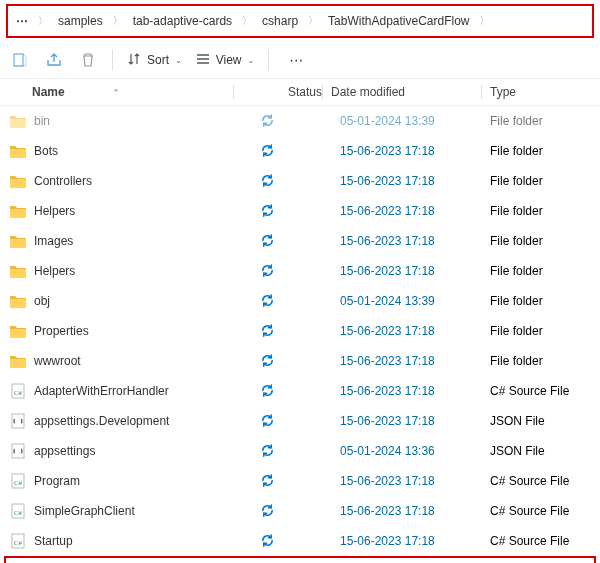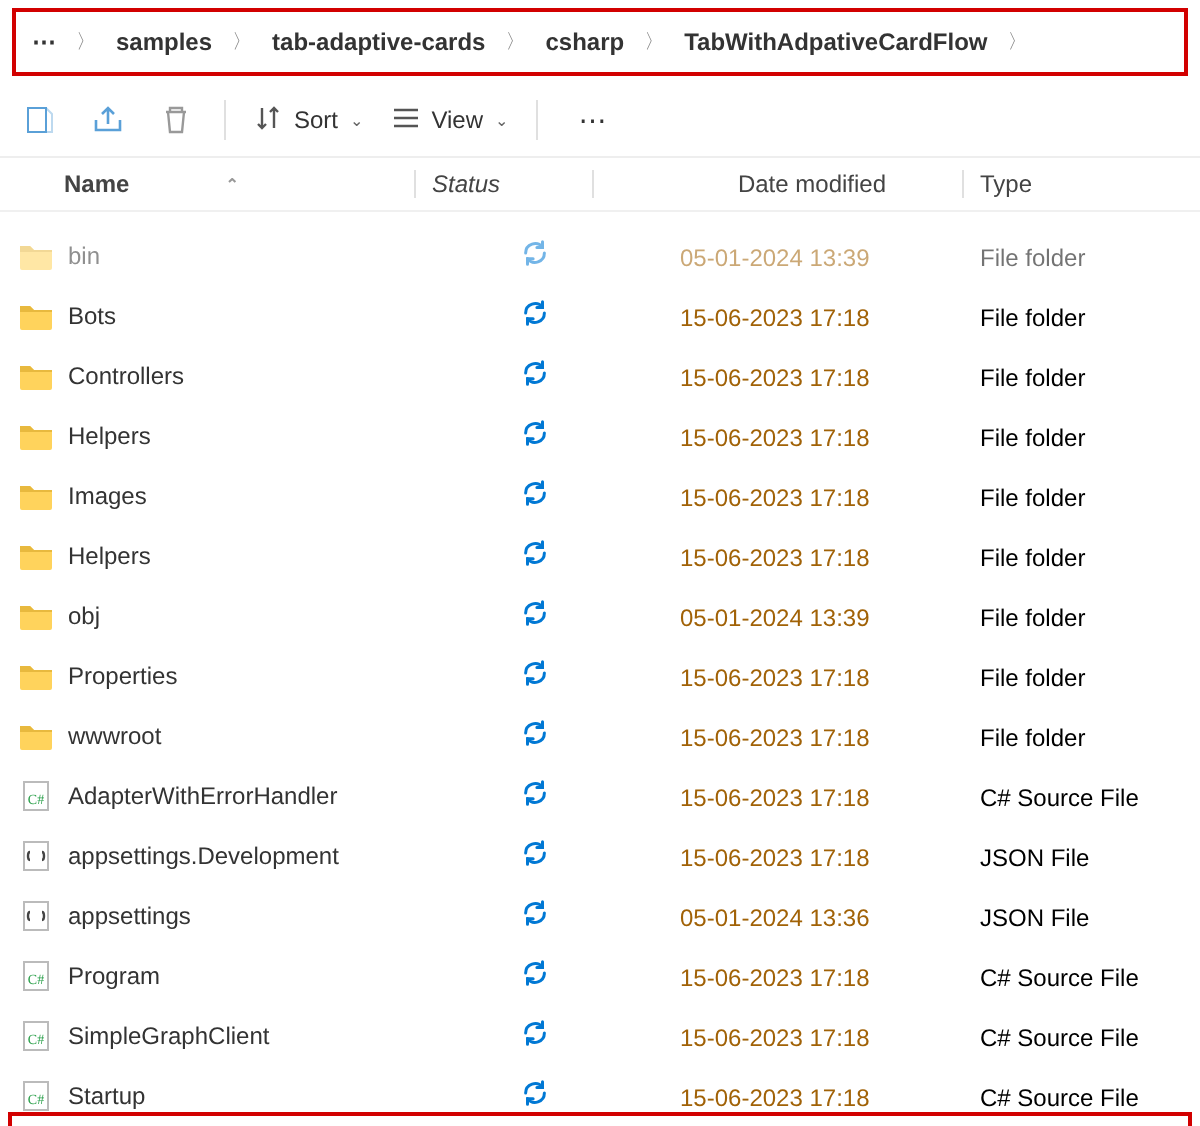--- a/index.html
+++ b/index.html
@@ -20,21 +20,21 @@
     margin: 4px 6px 0 6px;
     padding: 6px 4px;
   }
   .breadcrumb {
     display: flex;
     align-items: center;
     gap: 4px;
     font-size: 12px;
     color: #333;
   }
-  .bc-item { padding: 2px 4px; cursor: default; font-weight: bold; }
+  .bc-item { padding: 2px 4px; cursor: default; }
   .chev { color: #888; font-size: 10px; padding: 0 2px; }
   .dots { font-weight: bold; color: #333; padding: 0 4px; }
 
   
   .toolbar {
     display: flex;
     align-items: center;
     gap: 14px;
     padding: 8px 10px;
     border-bottom: 1px solid #eee;
@@ -53,45 +53,45 @@
   
   .list-header {
     display: flex;
     align-items: center;
     padding: 6px 0 6px 10px;
     font-size: 12px;
     color: #444;
     border-bottom: 1px solid #f0f0f0;
   }
   .col-name { flex: 1 1 auto; display:flex; align-items:center; gap:8px; padding-left:22px;font-weight:bold; }
-  .col-status { width: 80px; text-align: left; font-style: italic; }
-  .col-date { width: 150px; text-align: center; margin-left: 26px; }
+  .col-status { width: 80px; text-align: right; }
+  .col-date { width: 150px; text-align: left; }
   .col-type { width: 110px; text-align: left; }
   .hdr-sep { width:1px; height:14px; background:#e0e0e0; margin-right:8px; }
   .sort-caret { font-size:8px; color:#999; margin-left: 40px;}
 
   
   .list { flex: 1; overflow: auto; }
   .row {
     display: flex;
-    align-items: flex-end;
+    align-items: center;
     height: 30px;
     padding-left: 10px;
     font-size: 12px;
     color: #333;
   }
   .row.dimmed { opacity: .55; }
   .row.highlight {
     border: 2px solid #d20000;
     margin: 0 4px;
     height: 34px;
   }
   .cell-name { flex: 1 1 auto; display:flex; align-items:center; gap:8px; }
   .cell-status { width: 80px; display:flex; align-items:center; }
-  .cell-date { width: 150px; color:#a16207; }
+  .cell-date { width: 150px; color:#0369a1; }
   .cell-type { width: 110px; color:#000000; }
 
   
   .icon { width:16px; height:16px; display:inline-flex; align-items:center; justify-content:center; flex-shrink:0;}
   .folder-ico svg { width:16px; height:14px; }
   .file-ico svg { width:14px; height:16px; }
   .sync-ico { color:#0078d4; font-size:14px; line-height:1; }
 </style>
 </head>
 <body>

